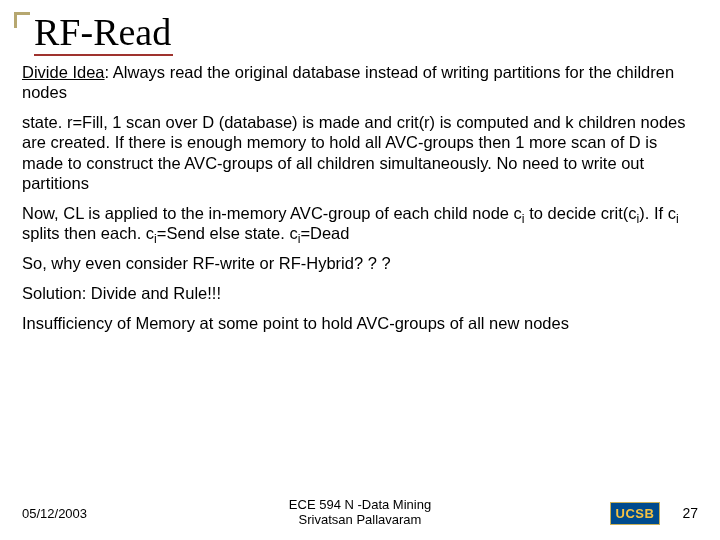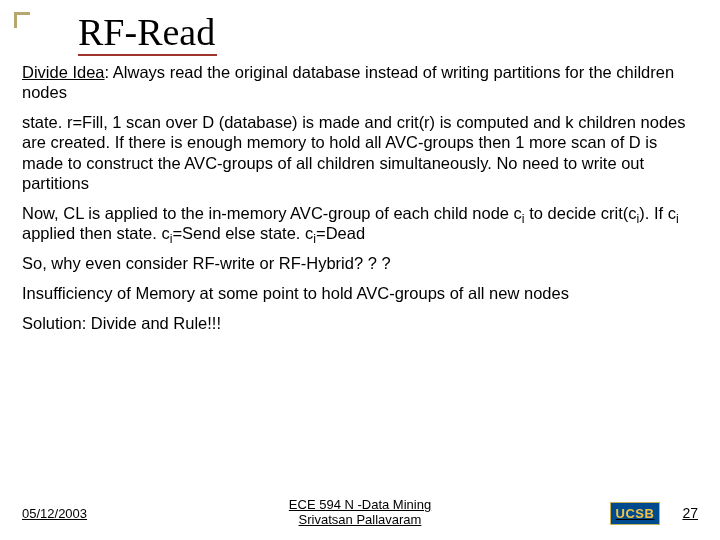--- a/index.html
+++ b/index.html
@@ -26,42 +26,40 @@
   }
   .title {
     font-family: "Times New Roman", Times, serif;
     font-size: 38px;
     font-weight: normal;
     color: #000;
     border-bottom: 2px solid #9f332e;
     display: inline-block;
     padding-bottom: 0px;
     padding-right: 2px;
-    margin-left: 44px;
   }
   .content {
     margin-top: 6px;
     font-size: 16.5px;
     line-height: 1.22;
   }
   .content p { margin-bottom: 10px; }
   .underline { text-decoration: underline; }
   .indent-a { margin-left: 0; }
   .indent-b { }
   .sub { font-size: 0.75em; vertical-align: sub; line-height: 0; }
   .footer {
     position: absolute;
     bottom: 12px;
     left: 22px;
     right: 22px;
     display: flex;
     align-items: center;
     justify-content: space-between;
     font-size: 13px;
-    text-decoration: underline;
   }
   .footer .center {
     text-align: center;
     flex: 1;
     line-height: 1.15;
   }
   .footer .date { width: 100px; }
   .footer .right {
     width: 100px;
     display: flex;
@@ -93,29 +91,29 @@
 <div class="content">
 
   <p>
     <span class="underline">Divide Idea</span><span>:  Always read the original database instead of writing partitions for the children nodes</span>
   </p>
 
   <p class="indent-a">state. r=Fill, 1 scan over D (database) is made and crit(r) is computed and k children nodes are created.  If there is enough memory to hold all AVC-groups then 1 more scan of D is made to construct the AVC-groups of all children simultaneously.  No need to write out partitions</p>
 
 
   <p class="indent-a">
-    <span>Now, CL is applied to the in-memory AVC-group of each child node c</span><span class="sub">i</span><span> to decide crit(c</span><span class="sub">i</span><span>). If c</span><span class="sub">i</span><span> applied then state. c</span><span class="sub">i</span><span>=Send else state. c</span><span class="sub">i</span><span>=Dead</span>
+    <span>Now, CL is applied to the in-memory AVC-group of each child node c</span><span class="sub">i</span><span> to decide crit(c</span><span class="sub">i</span><span>). If c</span><span class="sub">i</span><span> splits then each. c</span><span class="sub">i</span><span>=Send else state. c</span><span class="sub">i</span><span>=Dead</span>
   </p>
 
 
   <p class="indent-b">So, why even consider RF-write or RF-Hybrid? ? ?</p>
 
+  <p>Solution: Divide and Rule!!!</p>
+
   <p>Insufficiency of Memory at some point to hold AVC-groups of all new nodes</p>
-
-  <p>Solution: Divide and Rule!!!</p>
 
 </div>
 
 <div class="footer">
   <div class="date">05/12/2003</div>
   <div class="center">
     <div>ECE 594 N -Data Mining</div>
     <div>Srivatsan Pallavaram</div>
   </div>
   <div class="right">

